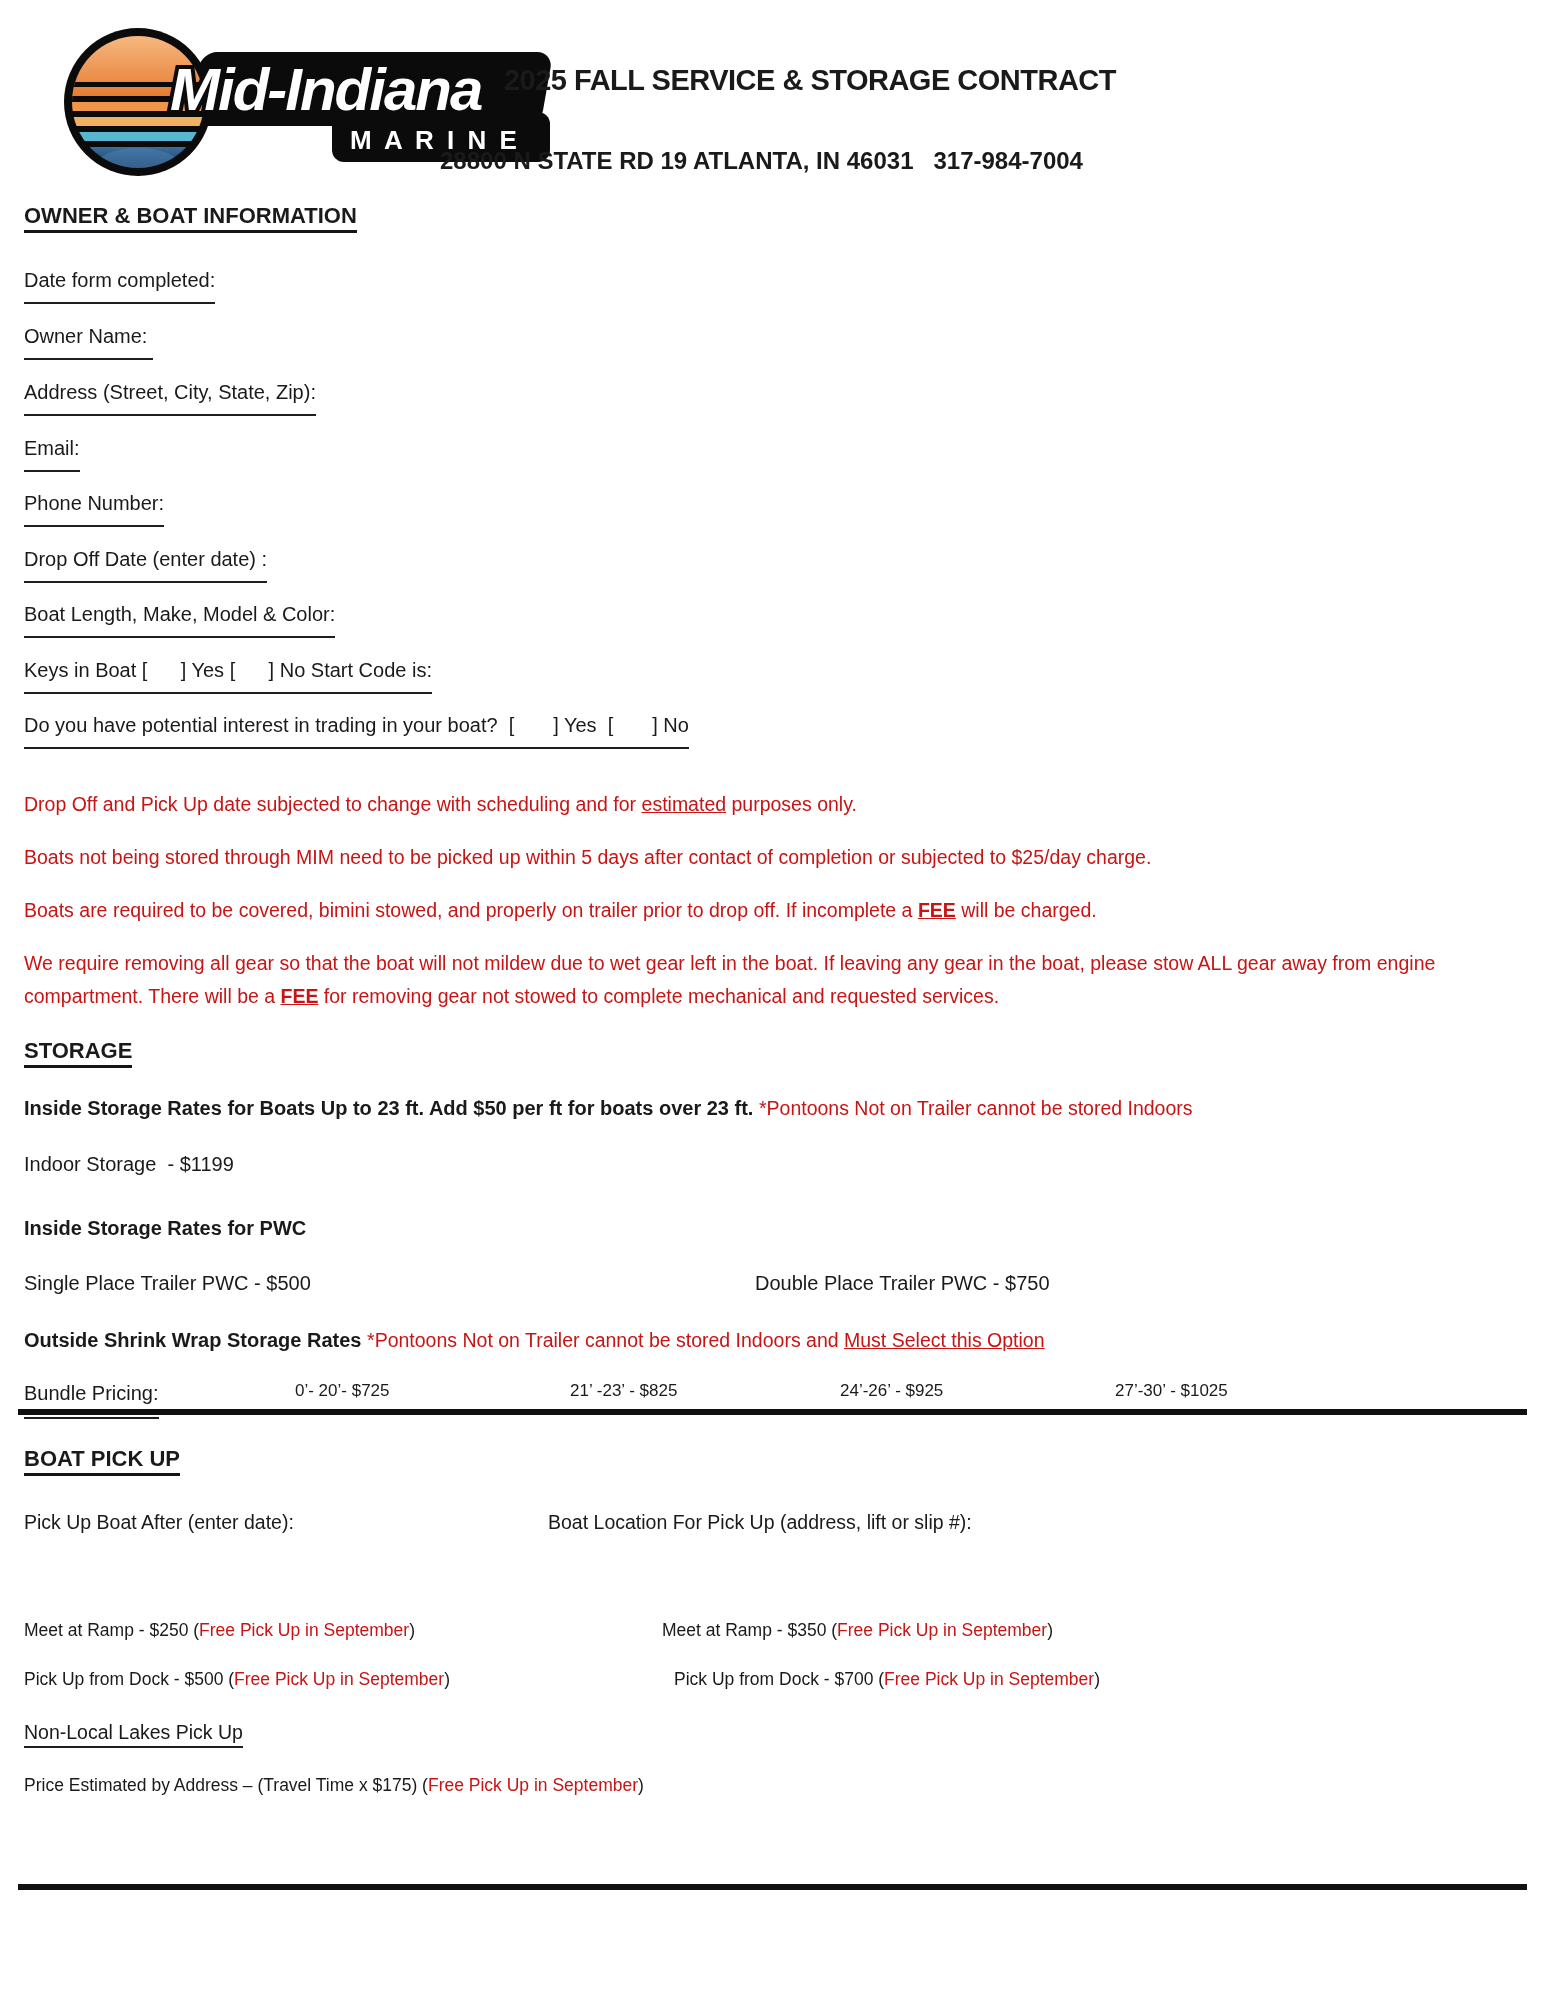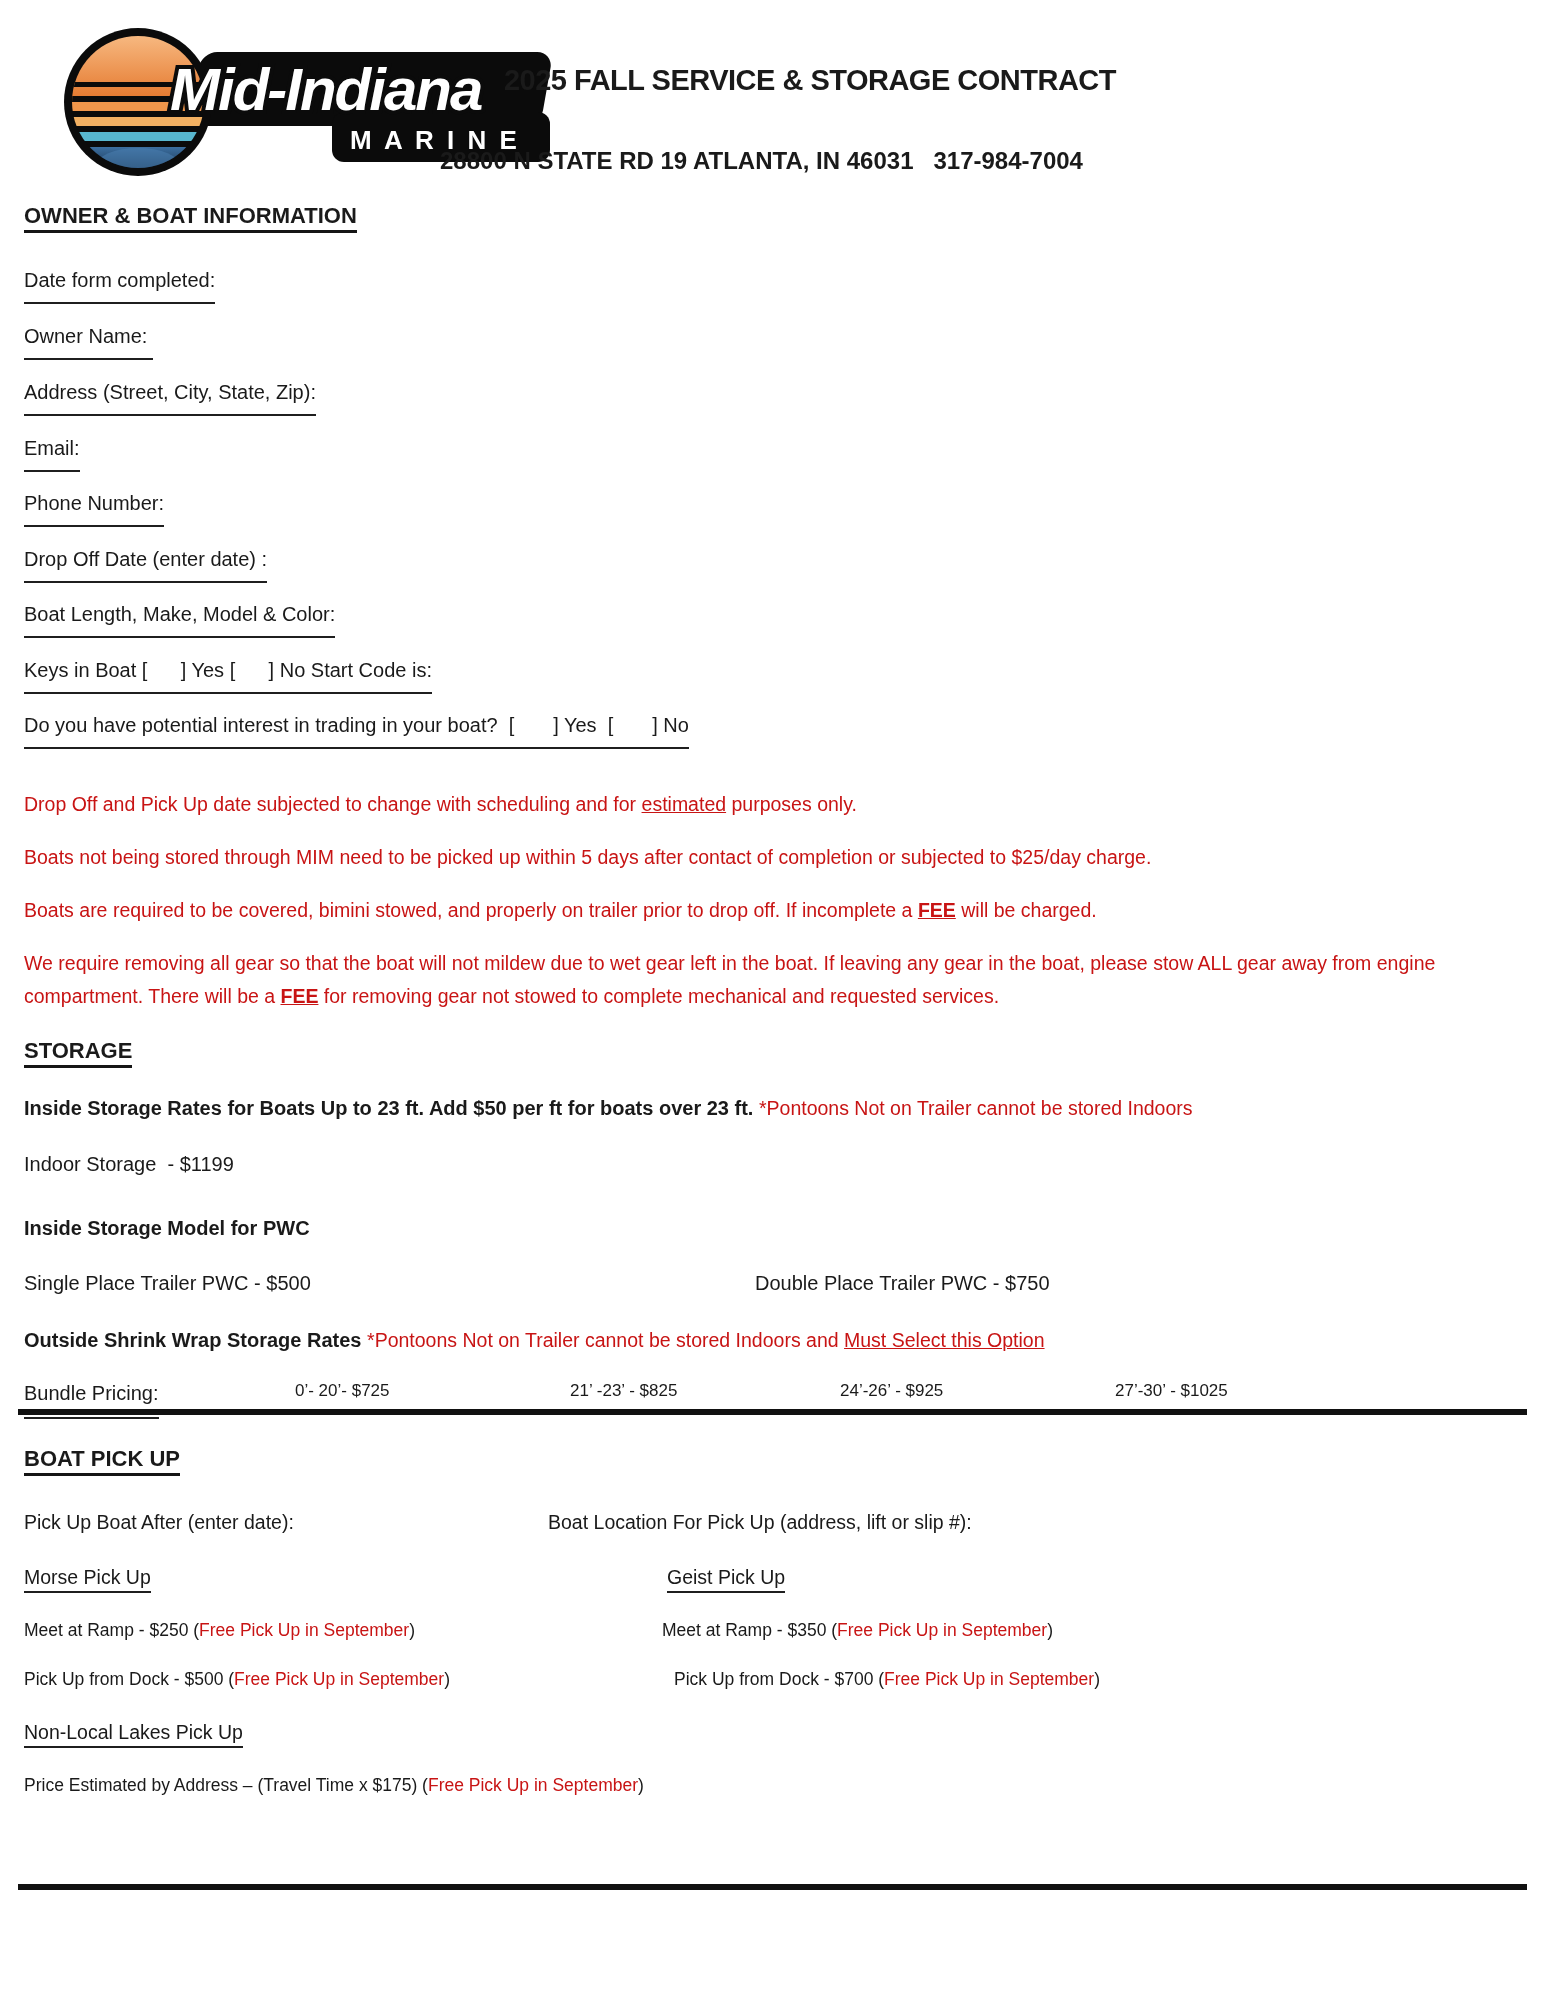--- a/index.html
+++ b/index.html
@@ -140,21 +140,21 @@
 
     <div class="abs" style="top:1096px">
       <span class="b20" data-bind="storage.rates_bold">Inside Storage Rates for Boats Up to 23 ft. Add $50 per ft for boats over 23 ft. </span><span class="red-inline" style="font-size:19.5px" data-bind="storage.rates_note">*Pontoons Not on Trailer cannot be stored Indoors</span>
     </div>
 
     <div class="r20 abs" style="top:1152px">
       <span data-bind="storage.indoor">Indoor Storage  - $1199</span>
     </div>
 
     <div class="b20 abs" style="top:1216px">
-      <span data-bind="storage.pwc_heading">Inside Storage Model for PWC</span>
+      <span data-bind="storage.pwc_heading">Inside Storage Rates for PWC</span>
     </div>
 
     <div class="abs" style="top:1271px">
       <span class="r20" data-bind="storage.pwc_single">Single Place Trailer PWC - $500</span>
       <span class="r20 col2" style="left:731px" data-bind="storage.pwc_double">Double Place Trailer PWC - $750</span>
     </div>
 
     <div class="abs" style="top:1328px">
       <span class="b20" data-bind="storage.shrink_heading">Outside Shrink Wrap Storage Rates </span><span class="red-inline" style="font-size:19.5px" data-bind="storage.shrink_pre">*Pontoons Not on Trailer cannot be stored Indoors and </span><span class="red-u" style="font-size:19.5px" data-bind="storage.shrink_u">Must Select this Option</span>
     </div>
@@ -171,24 +171,20 @@
 
     <div class="sec-h abs" style="top:1446px">
       <span class="h-ul" data-bind="pickup.heading">BOAT PICK UP</span>
     </div>
 
     <div class="abs" style="top:1511px">
       <span class="pick-label" data-bind="pickup.after_label">Pick Up Boat After (enter date):</span>
       <span class="pick-label col2" style="left:524px" data-bind="pickup.location_label">Boat Location For Pick Up (address, lift or slip #):</span>
     </div>
 
-    <div class="abs" style="top:1566px">
-      <span class="sub-h sub-ul" data-bind="pickup.morse_heading">Morse Pick Up</span>
-      <span class="sub-h col2" style="left:643px"><span class="sub-ul" data-bind="pickup.geist_heading">Geist Pick Up</span></span>
-    </div>
 
     <div class="abs" style="top:1620px">
       <span class="pick-item"><span data-bind="pickup.rows.0.left_pre">Meet at Ramp - $250 (</span><span class="red-inline" data-bind="pickup.rows.0.left_free">Free Pick Up in September</span><span data-bind="pickup.rows.0.left_post">)</span></span>
       <span class="pick-item col2" style="left:638px"><span data-bind="pickup.rows.0.right_pre">Meet at Ramp - $350 (</span><span class="red-inline" data-bind="pickup.rows.0.right_free">Free Pick Up in September</span><span data-bind="pickup.rows.0.right_post">)</span></span>
     </div>
 
     <div class="abs" style="top:1669px">
       <span class="pick-item"><span data-bind="pickup.rows.1.left_pre">Pick Up from Dock - $500 (</span><span class="red-inline" data-bind="pickup.rows.1.left_free">Free Pick Up in September</span><span data-bind="pickup.rows.1.left_post">)</span></span>
       <span class="pick-item col2" style="left:650px"><span data-bind="pickup.rows.1.right_pre">Pick Up from Dock - $700 (</span><span class="red-inline" data-bind="pickup.rows.1.right_free">Free Pick Up in September</span><span data-bind="pickup.rows.1.right_post">)</span></span>
     </div>

